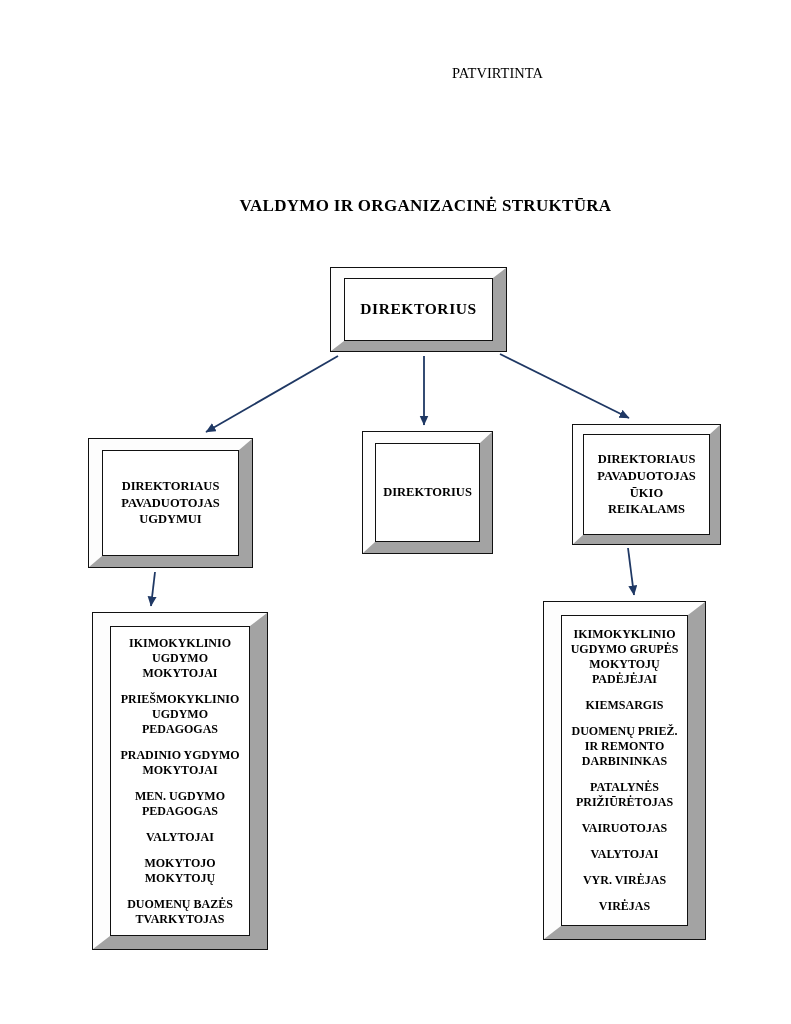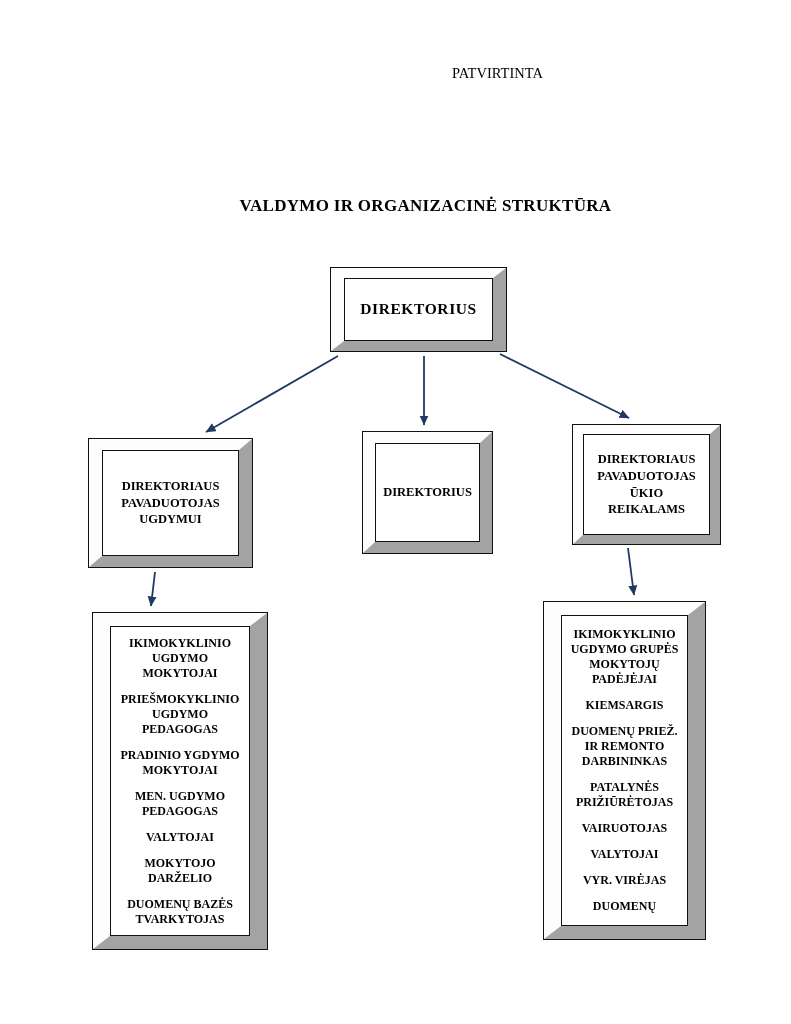--- a/index.html
+++ b/index.html
@@ -165,21 +165,21 @@
 MOKYTOJAI</div>
           <div class="staff-item">PRIEŠMOKYKLINIO
 UGDYMO
 PEDAGOGAS</div>
           <div class="staff-item">PRADINIO YGDYMO
 MOKYTOJAI</div>
           <div class="staff-item">MEN. UGDYMO
 PEDAGOGAS</div>
           <div class="staff-item">VALYTOJAI</div>
           <div class="staff-item">MOKYTOJO
-DARŽELIO</div>
+MOKYTOJŲ</div>
           <div class="staff-item">DUOMENŲ BAZĖS
 TVARKYTOJAS</div>
         </div>
     </div>
   </div>
 
   <div class="frame household-staff-box">
     <div class="bevel"></div>
     <div class="inner">
       <div class="staff-list">
@@ -189,21 +189,21 @@
 PADĖJĖJAI</div>
           <div class="staff-item">KIEMSARGIS</div>
           <div class="staff-item">DUOMENŲ PRIEŽ.
 IR REMONTO
 DARBININKAS</div>
           <div class="staff-item">PATALYNĖS
 PRIŽIŪRĖTOJAS</div>
           <div class="staff-item">VAIRUOTOJAS</div>
           <div class="staff-item">VALYTOJAI</div>
           <div class="staff-item">VYR. VIRĖJAS</div>
-          <div class="staff-item">DUOMENŲ</div>
+          <div class="staff-item">VIRĖJAS</div>
         </div>
     </div>
   </div>
 
   <svg class="connectors" width="791" height="1024" viewBox="0 0 791 1024">
     <defs>
       <marker id="ah" markerWidth="12" markerHeight="10" refX="9.5" refY="4.5" orient="auto" markerUnits="userSpaceOnUse">
         <path class="arrow-head" d="M0,0 L10,4.5 L0,9 Z" fill="#1f3864"></path>
       </marker>
     </defs>

